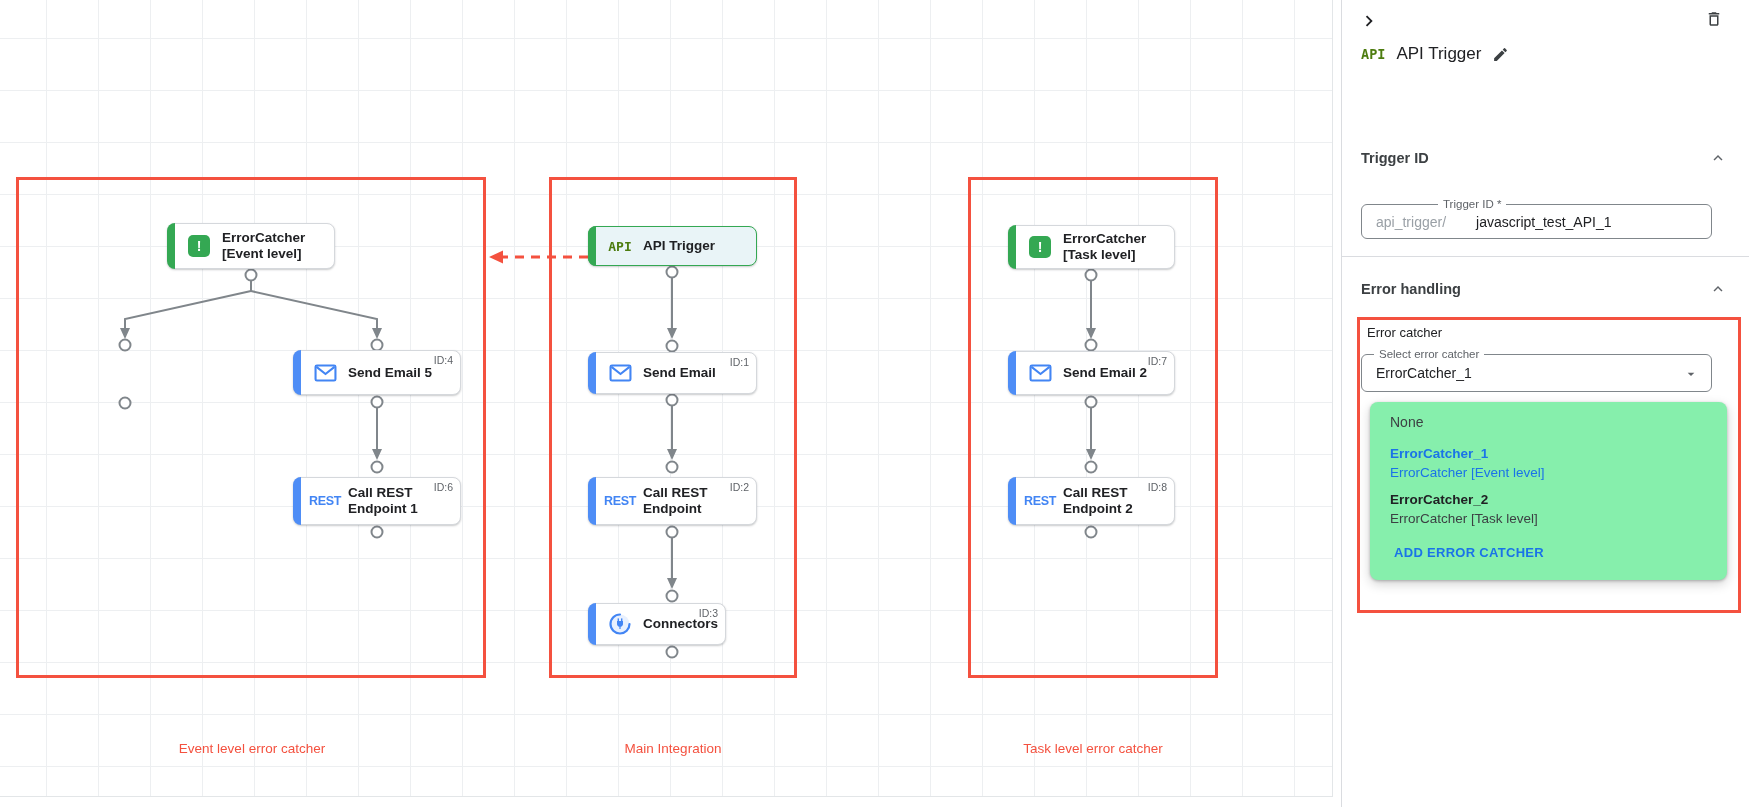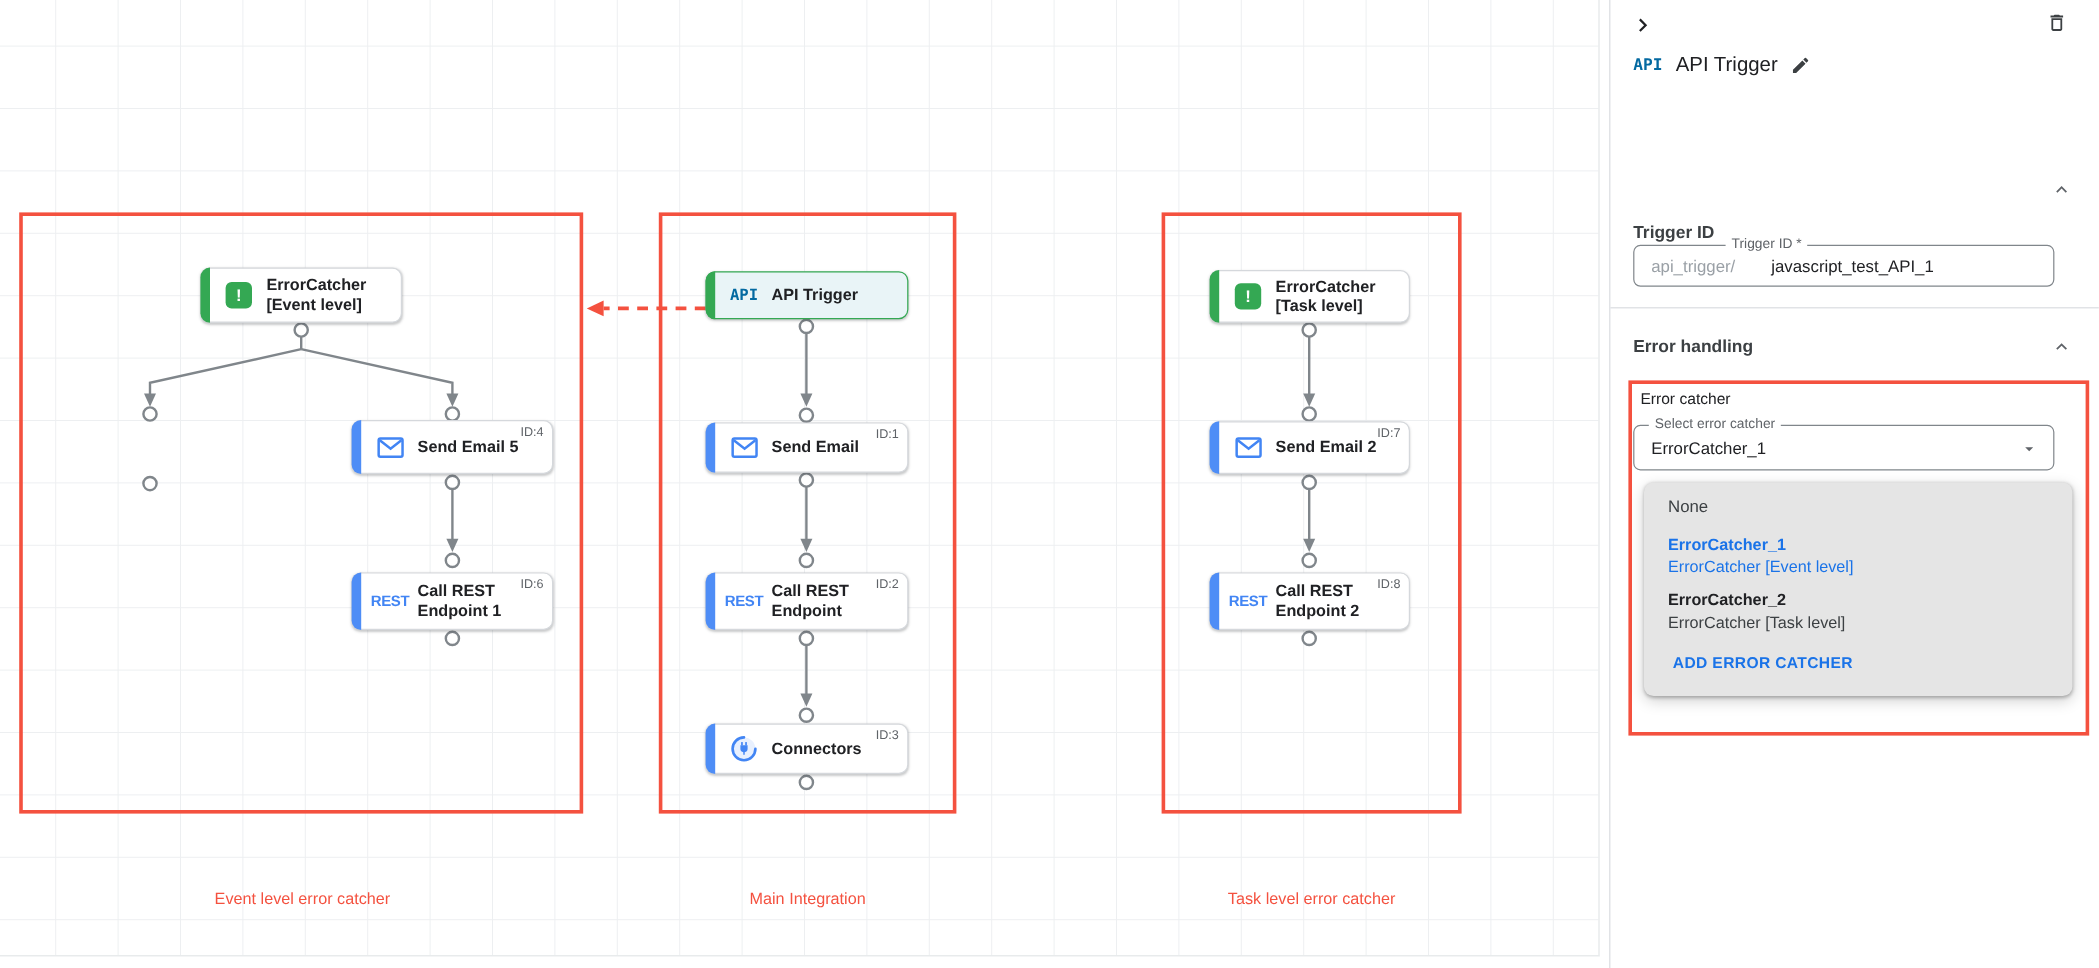--- a/index.html
+++ b/index.html
@@ -28,21 +28,21 @@
     border-radius:8px 0 0 8px;}
   .bar.blue{background:#4e8df6;} .bar.green{background:#34a853;}
   .node .nicon{margin-left:17px;width:28px;display:flex;justify-content:center;align-items:center;flex:none;}
   .node .nlabel{margin-left:9px;font-size:13.5px;font-weight:bold;color:#202124;line-height:1.15;}
   .node .nlabel span{display:block;}
   .node .nid{position:absolute;top:3px;right:7px;font-size:10.5px;color:#5f6368;font-weight:normal;}
   .node.api-node{background:#e9f4f7;border:1.5px solid #34a853;}
   .excl{width:22px;height:22px;background:#34a853;border-radius:5px;color:#fff;
     font-weight:bold;font-size:14px;line-height:22px;text-align:center;}
   .rest-txt{color:#4285f4;font-weight:bold;font-size:12.5px;letter-spacing:-0.3px;}
-  .api-txt{color:#0369a1;font-weight:bold;font-size:13px;font-family:"DejaVu Sans Mono",monospace;}
+  .api-txt{color:#4d7c0f;font-weight:bold;font-size:13px;font-family:"DejaVu Sans Mono",monospace;}
 
   
   .panel{position:absolute;left:1341px;top:0;width:408px;height:807px;background:#fff;
     border-left:1px solid #dadce0;box-sizing:border-box;z-index:5;}
   .icon-btn{position:absolute;cursor:pointer;background:none;border:none;padding:0;}
   .p-titlerow{position:absolute;left:19px;top:44px;display:flex;align-items:center;gap:11px;}
   .p-title{font-size:17px;color:#202124;}
   .p-tabs{position:absolute;left:0;top:88px;width:100%;height:35px;
     border-bottom:1px solid #dadce0;box-sizing:border-box;display:flex;}
   .tab{font-size:12px;font-weight:bold;letter-spacing:.6px;text-align:center;
@@ -52,21 +52,21 @@
   .tab.active .tabline{position:absolute;left:2px;right:2px;bottom:0;height:3px;background:#1a73e8;}
   .sec-head{position:absolute;left:19px;font-size:14.5px;font-weight:bold;color:#3c4043;}
   .sec-chevron{position:absolute;right:22px;cursor:pointer;}
   .field{position:absolute;left:19px;width:351px;border:1px solid #80868b;border-radius:6px;
     box-sizing:border-box;background:#fff;display:flex;align-items:center;cursor:text;gap:24px;}
   .field .flabel{position:absolute;top:-8px;font-size:11.5px;color:#5f6368;background:#fff;
     padding:0 5px;line-height:14px;white-space:nowrap;}
   .divider{position:absolute;left:0;width:100%;height:1px;background:#dadce0;}
   .marker-box{position:absolute;left:15px;top:317px;width:384px;height:296px;
     border:3px solid #f4513f;box-sizing:border-box;}
-  .menu{position:absolute;left:28px;top:402px;width:357px;height:178px;background:#e5e5e5;
+  .menu{position:absolute;left:28px;top:402px;width:357px;height:178px;background:#86efac;
     border-radius:8px;box-shadow:0 1px 3px rgba(0,0,0,.25),0 4px 12px rgba(0,0,0,.18);z-index:6;}
   .menu .mi{position:absolute;left:20px;font-size:13.5px;cursor:pointer;white-space:nowrap;}
   .blue{color:#1a73e8;} .bold{font-weight:bold;}
   .gray9{color:#9aa0a6;} .dark{color:#202124;} .mid{color:#3c4043;}
 </style>
 </head>
 <body>
 
 <div class="canvas">
 
@@ -193,21 +193,21 @@
     <span class="nicon">
       <span class="rest-txt">REST</span>
       </span>
     <span class="nlabel">
       <span>Call REST</span>
       <span>Endpoint</span>
     </span>
     <span class="nid">ID:2</span>
   </div>
 
-  <div class="node" style="left:588px;top:603px;width:169px;height:42px;">
+  <div class="node" style="left:588px;top:603px;width:138px;height:42px;">
     <span class="bar blue"></span>
     <span class="nicon">
       <svg width="24" height="24" viewBox="0 0 24 24">
         <circle cx="12" cy="12" r="9.5" fill="#e8f0fe"></circle>
         <path d="M12 2.5 a9.5 9.5 0 1 0 9.5 9.5" fill="none" stroke="#4285f4" stroke-width="2.2" stroke-linecap="round"></path>
         <rect x="9.6" y="6.4" width="1.4" height="2.8" fill="#4285f4"></rect>
         <rect x="13" y="6.4" width="1.4" height="2.8" fill="#4285f4"></rect>
         <path d="M9 9h6v3.1c0 1.4-1 2.5-2.4 2.7v2.2h-1.2v-2.2C10 14.6 9 13.5 9 12.1z" fill="#4285f4"></path>
       </svg>
     </span>
@@ -281,21 +281,21 @@
     <span class="api-txt" style="font-size:13.5px;">API</span>
     <span class="p-title">API Trigger</span>
     <span style="cursor:pointer;display:flex;">
       <svg width="17" height="17" viewBox="0 0 24 24" fill="#3c4043">
           <path d="M3 17.25V21h3.75L17.81 9.94l-3.75-3.75L3 17.25zM20.71 7.04c.39-.39.39-1.02 0-1.41l-2.34-2.34a1 1 0 0 0-1.41 0l-1.83 1.83 3.75 3.75 1.83-1.83z"></path>
         </svg>
     </span>
   </div>
 
 
-  <div class="sec-head" style="top:150px;margin-top:36px;">Trigger ID</div>
+  <div class="sec-head" style="top:150px;">Trigger ID</div>
   <span class="sec-chevron" style="top:149px;">
     <svg width="18" height="18" viewBox="0 0 24 24" fill="#5f6368">
         <path d="M12 8l-6 6 1.41 1.41L12 10.83l4.59 4.58L18 14l-6-6z"></path>
       </svg>
   </span>
 
   <div class="field" style="top:204px;height:35px;">
     <span class="flabel" style="left:76px;">Trigger ID *</span>
     <span class="gray9" style="margin-left:14px;font-size:14px;">api_trigger/</span>
     <span class="dark" style="margin-left:6px;font-size:14px;">javascript_test_API_1</span>

